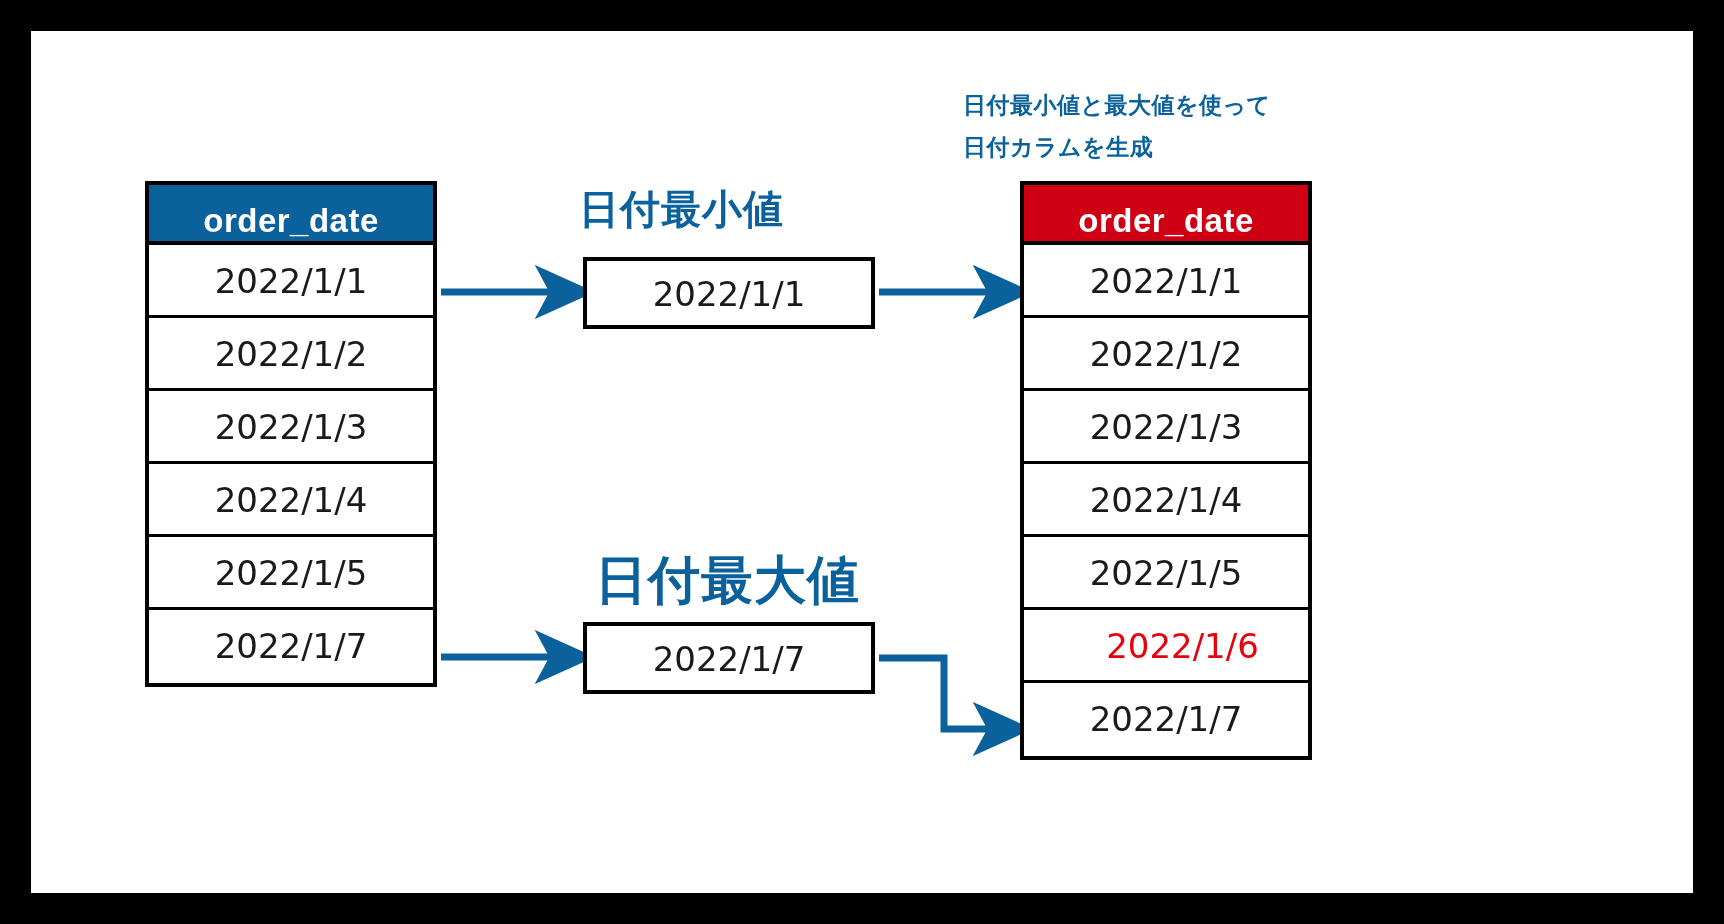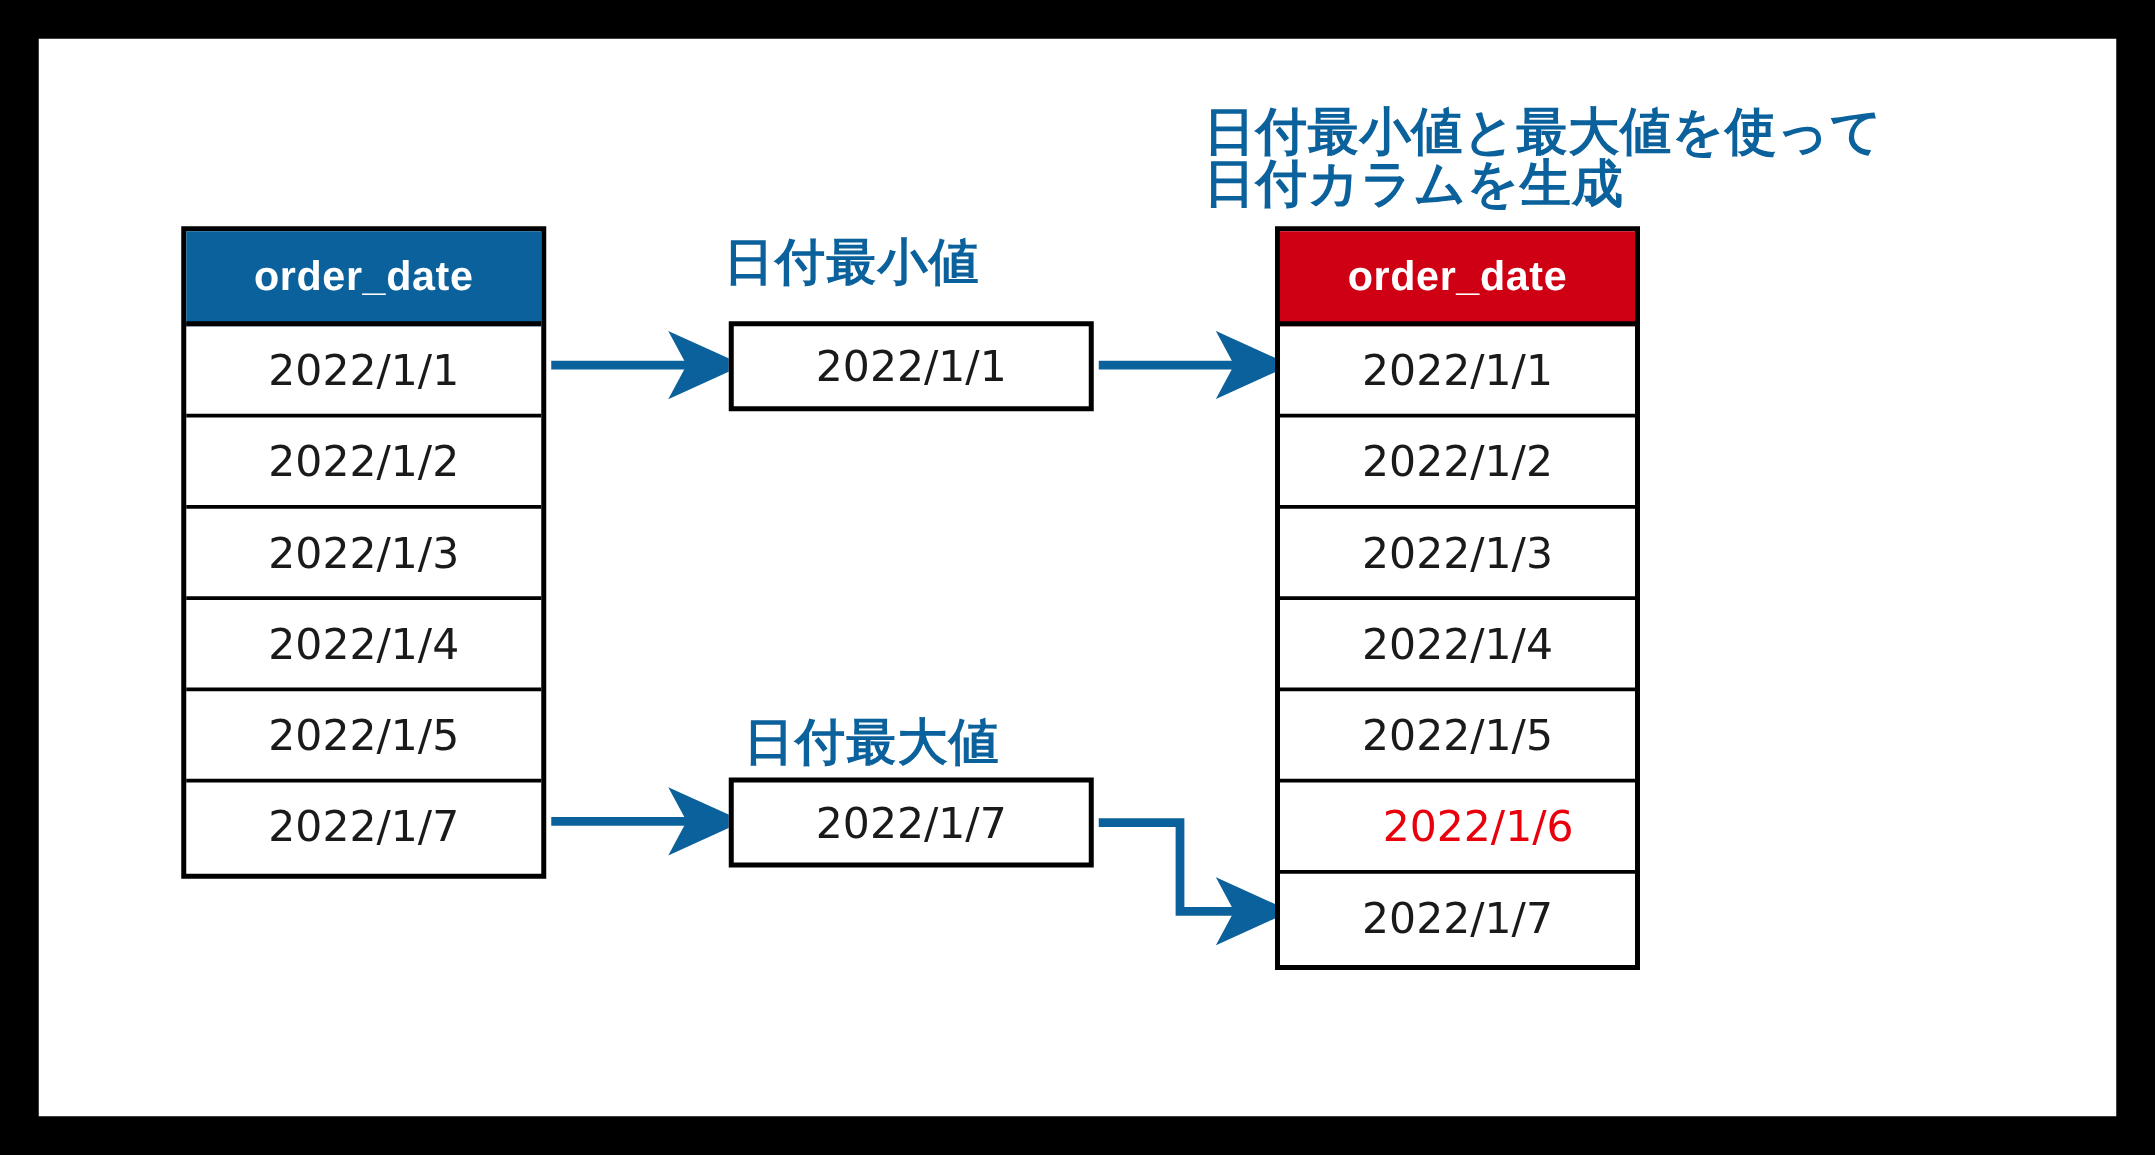--- a/index.html
+++ b/index.html
@@ -9,21 +9,21 @@
   }
   #sheet{
     position:absolute;left:31px;top:31px;width:1662px;height:862px;background:#ffffff;
   }
   .layer{position:absolute;left:0;top:0;width:1724px;height:924px;}
   svg.layer{pointer-events:none;}
 
   
   .tbl{position:absolute;border:4px solid #000;box-sizing:border-box;background:#fff;}
   .tbl .hdr{
-    box-sizing:border-box;width:100%;height:76px;line-height:72px;text-align:center;
+    box-sizing:border-box;width:100%;height:60px;line-height:72px;text-align:center;
     font-weight:bold;font-size:33px;color:#ffffff;letter-spacing:.5px;
     border-bottom:4px solid #000;
   }
   .tbl .hdr.blue{background:#0b619b;}
   .tbl .hdr.red{background:#d00014;}
   .tbl .cell{
     box-sizing:border-box;width:100%;height:73px;line-height:73px;text-align:center;
     font-size:34px;color:#1a1a1a;border-bottom:3px solid #000;
     font-family:"DejaVu Sans","Liberation Sans",sans-serif;
   }
@@ -42,22 +42,22 @@
   #box-min{left:583px;top:257px;width:292px;}
   #box-max{left:583px;top:622px;width:292px;}
 
   
   .jp-label{
     position:absolute;color:#0b619b;font-weight:bold;
     font-family:"DejaVu Sans","Liberation Sans",sans-serif;
     white-space:pre;
   }
   #label-min{left:579px;top:182px;font-size:40px;letter-spacing:1px;}
-  #label-max{left:595px;top:566px;font-size:40px;letter-spacing:1px;text-align:right;}
-  #label-generate{left:963px;top:84px;font-size:41px;line-height:42px;letter-spacing:.5px;}
+  #label-max{left:595px;top:546px;font-size:52px;letter-spacing:1px;text-align:right;}
+  #label-generate{left:963px;top:84px;font-size:23px;line-height:42px;letter-spacing:.5px;}
 </style>
 </head>
 <body>
 
 <div id="canvas">
   <div id="sheet"></div>
 
   <svg class="layer" width="1724" height="924" viewBox="0 0 1724 924" xmlns="http://www.w3.org/2000/svg">
     <defs>
       <marker id="ah" markerWidth="9" markerHeight="9" refX="5.2" refY="4.5" orient="auto" markerUnits="strokeWidth">

